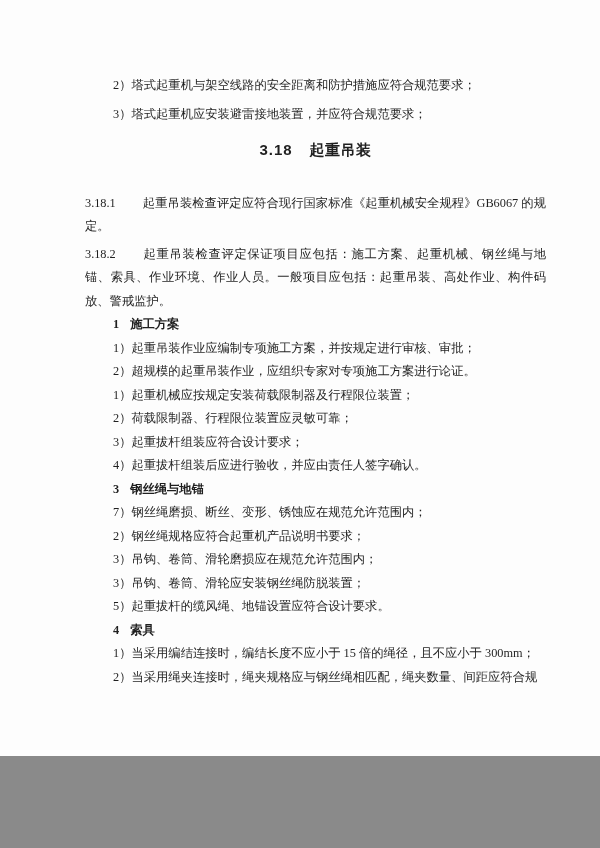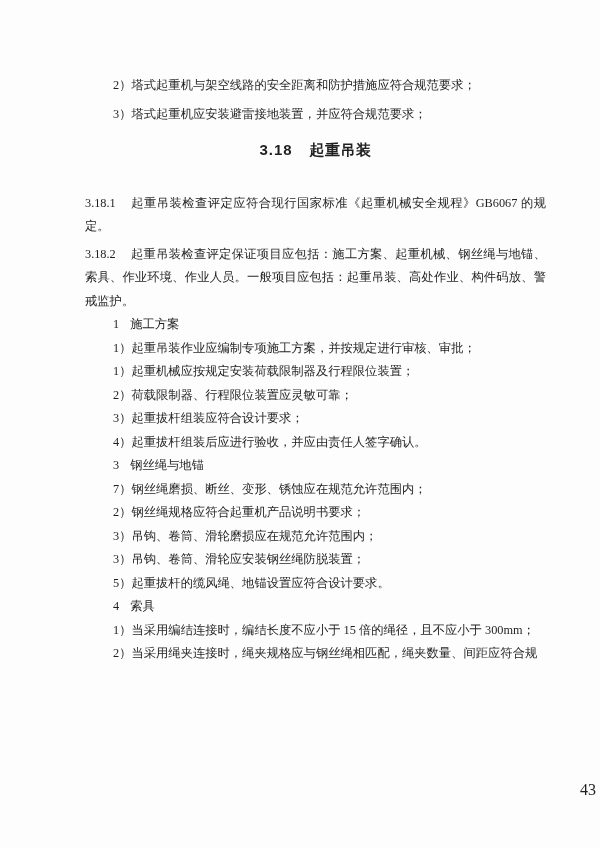--- a/index.html
+++ b/index.html
@@ -1,19 +1,19 @@
 <!DOCTYPE html>
 <html><head>
 <meta charset="utf-8">
 <style>
   html, body { margin: 0; padding: 0; background: #8a8a8a; }
   .page {
     position: relative;
     width: 600px;
-    height: 848px;
+    height: 756px;
     margin: 0 auto;
     background: var(--paper, #fdfdfd);
     color: var(--ink, #1f1f1f);
     font-family: "Liberation Serif", "DejaVu Serif", serif;
     overflow: hidden;
   }
   .content {
     padding: 71px 54px 0 85px;
     text-align: justify;
     font-size: 12.3px;
@@ -30,24 +30,25 @@
     font-family: "Liberation Sans", "DejaVu Sans", sans-serif;
     font-weight: 700;
     font-size: 15px;
     letter-spacing: 0.5px;
   }
   .heading .num { margin-right: 17px; letter-spacing: 1px; }
   .clause { line-height: 23.5px; }
   .clause-1 { margin-top: 30px !important; }
   .clause-2 { margin-top: 4px !important; }
   .clause-3 { margin-top: 0 !important; }
-  .clause .label { margin-right: 15px; white-space: nowrap; font-family: Liberation Serif, serif; }
+  .clause .label { margin-right: 27px; white-space: nowrap; font-family: Liberation Serif, serif; }
   .group-title {
     line-height: 23.5px;
     padding-left: 28px;
+    font-weight: bold;
   }
   .group-title .num { margin-right: 11px; }
   .list-item {
     line-height: 23.5px;
     padding-left: 28px;
   }
   .pagenum {
     position: absolute;
     top: 783px;
     left: 544px;
@@ -68,20 +69,21 @@
 
     <h2 class="heading"><span class="num">3.18</span><span>起重吊装</span></h2>
 
     <p class="clause clause-1"><span class="label">3.18.1</span><span>起重吊装检查评定应符合现行国家标准《起重机械安全规程》GB6067 的规定。</span></p>
 
     <p class="clause clause-2"><span class="label">3.18.2</span><span>起重吊装检查评定保证项目应包括：施工方案、起重机械、钢丝绳与地锚、索具、作业环境、作业人员。一般项目应包括：起重吊装、高处作业、构件码放、警戒监护。</span></p>
 
 
     <p class="group-title"><span class="num">1</span><span>施工方案</span></p>
     <p class="list-item">1）起重吊装作业应编制专项施工方案，并按规定进行审核、审批；</p>
+    <p class="list-item">2）超规模的起重吊装作业，应组织专家对专项施工方案进行论证。</p>
 
     <p class="list-item">1）起重机械应按规定安装荷载限制器及行程限位装置；</p>
     <p class="list-item">2）荷载限制器、行程限位装置应灵敏可靠；</p>
     <p class="list-item">3）起重拔杆组装应符合设计要求；</p>
     <p class="list-item">4）起重拔杆组装后应进行验收，并应由责任人签字确认。</p>
 
     <p class="group-title"><span class="num">3</span><span>钢丝绳与地锚</span></p>
     <p class="list-item">7）钢丝绳磨损、断丝、变形、锈蚀应在规范允许范围内；</p>
     <p class="list-item">2）钢丝绳规格应符合起重机产品说明书要求；</p>
     <p class="list-item">3）吊钩、卷筒、滑轮磨损应在规范允许范围内；</p>

